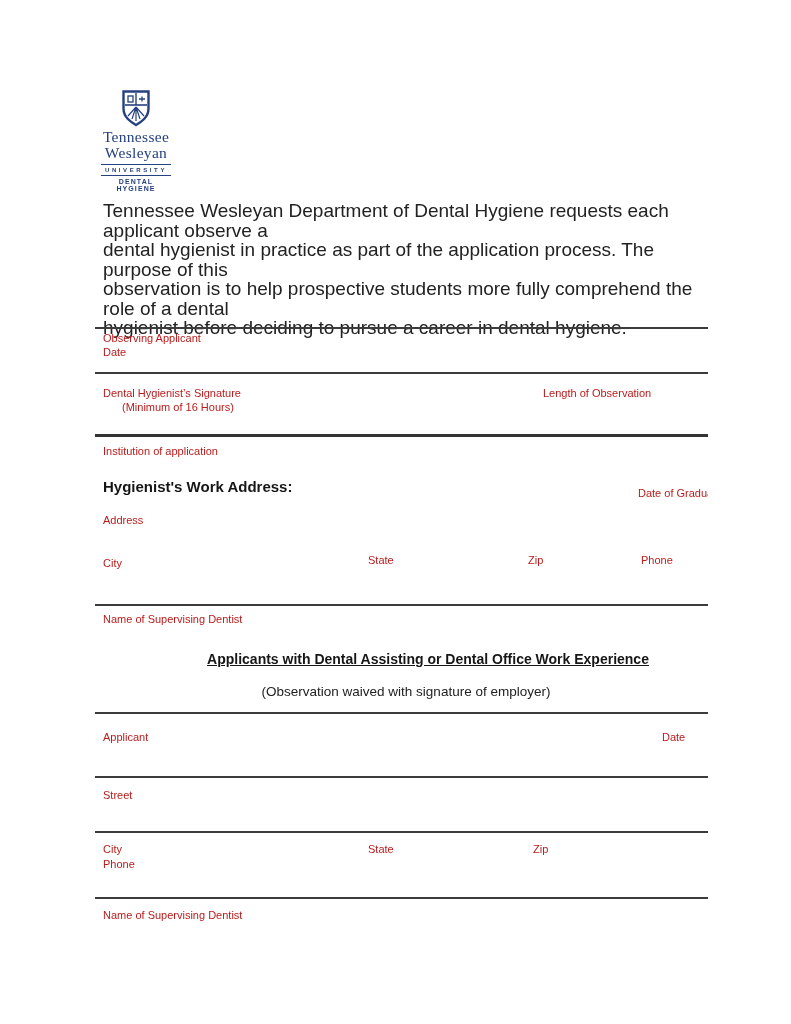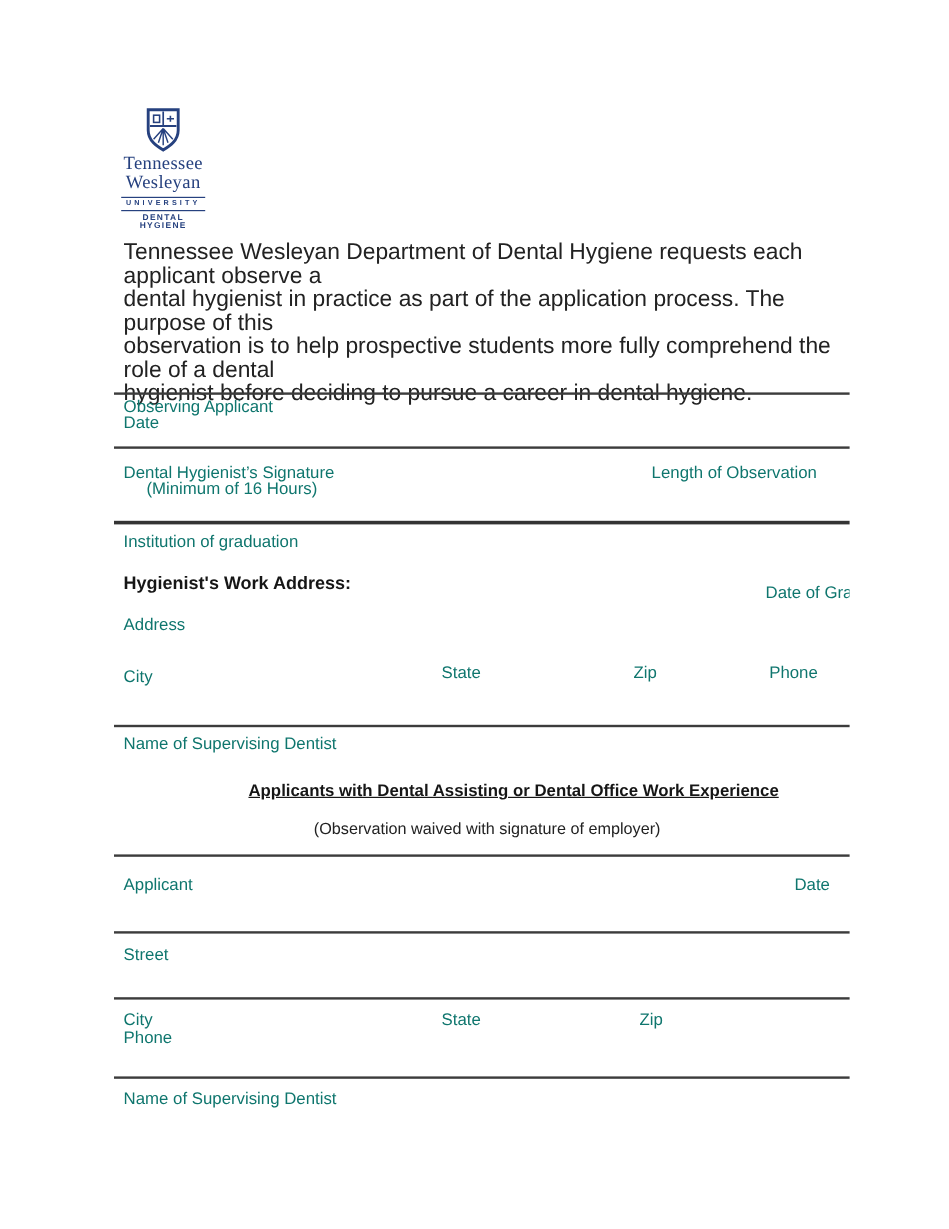--- a/index.html
+++ b/index.html
@@ -20,21 +20,21 @@
   .logo-dept{margin-top:2px;font-size:7px;letter-spacing:1.1px;font-weight:bold;}
   
   .intro{
     position:absolute;left:103px;top:201px;width:600px;
     font-size:19px;line-height:19.5px;white-space:pre-line;color:#222;
   }
   
   .rule{position:absolute;background:#3c3c3c;height:2px;}
   .rule.thick{height:3px;background:#343434;}
   
-  .lbl{position:absolute;font-size:14px;line-height:14.5px;color:#0f766e;white-space:nowrap;}
+  .lbl{position:absolute;font-size:11px;line-height:14.5px;color:#b91c1c;white-space:nowrap;}
   .h-bold{position:absolute;font-size:15px;font-weight:bold;color:#161616;white-space:nowrap;text-align:center;}
   .center-wrap{position:absolute;left:104px;right:0;text-align:center;}
   .exp-heading{font-size:14px;font-weight:bold;text-decoration:underline;color:#161616;margin-left:44px;}
   .exp-note{font-size:13.5px;color:#222;}
 </style>
 </head>
 <body>
 
 <div id="page">
 
@@ -61,21 +61,21 @@
   <div class="rule" style="left:95px;top:327px;width:642px;"></div>
   <div class="lbl" style="left:103px;top:331px;">Observing Applicant</div>
   <div class="lbl" style="left:103px;top:345px;">Date</div>
 
   <div class="rule" style="left:95px;top:372px;width:642px;"></div>
   <div class="lbl" style="left:103px;top:386px;">Dental Hygienist’s Signature</div>
   <div class="lbl" style="left:103px;top:400px;margin-left:19px;">(Minimum of 16 Hours)</div>
   <div class="lbl" style="left:543px;top:386px;">Length of Observation</div>
 
   <div class="rule thick" style="left:95px;top:434px;width:696px;"></div>
-  <div class="lbl" style="left:103px;top:444px;">Institution of graduation</div>
+  <div class="lbl" style="left:103px;top:444px;">Institution of application</div>
   <div class="lbl" style="left:638px;top:444px;margin-top:42px;">Date of Graduation</div>
 
   <div class="h-bold" style="left:103px;top:478px;">Hygienist's Work Address:</div>
 
   <div class="lbl" style="left:103px;top:513px;">Address</div>
 
   <div class="lbl" style="left:103px;top:556px;">City</div>
   <div class="lbl" style="left:368px;top:553px;">State</div>
   <div class="lbl" style="left:528px;top:553px;">Zip</div>
   <div class="lbl" style="left:641px;top:553px;">Phone</div>

